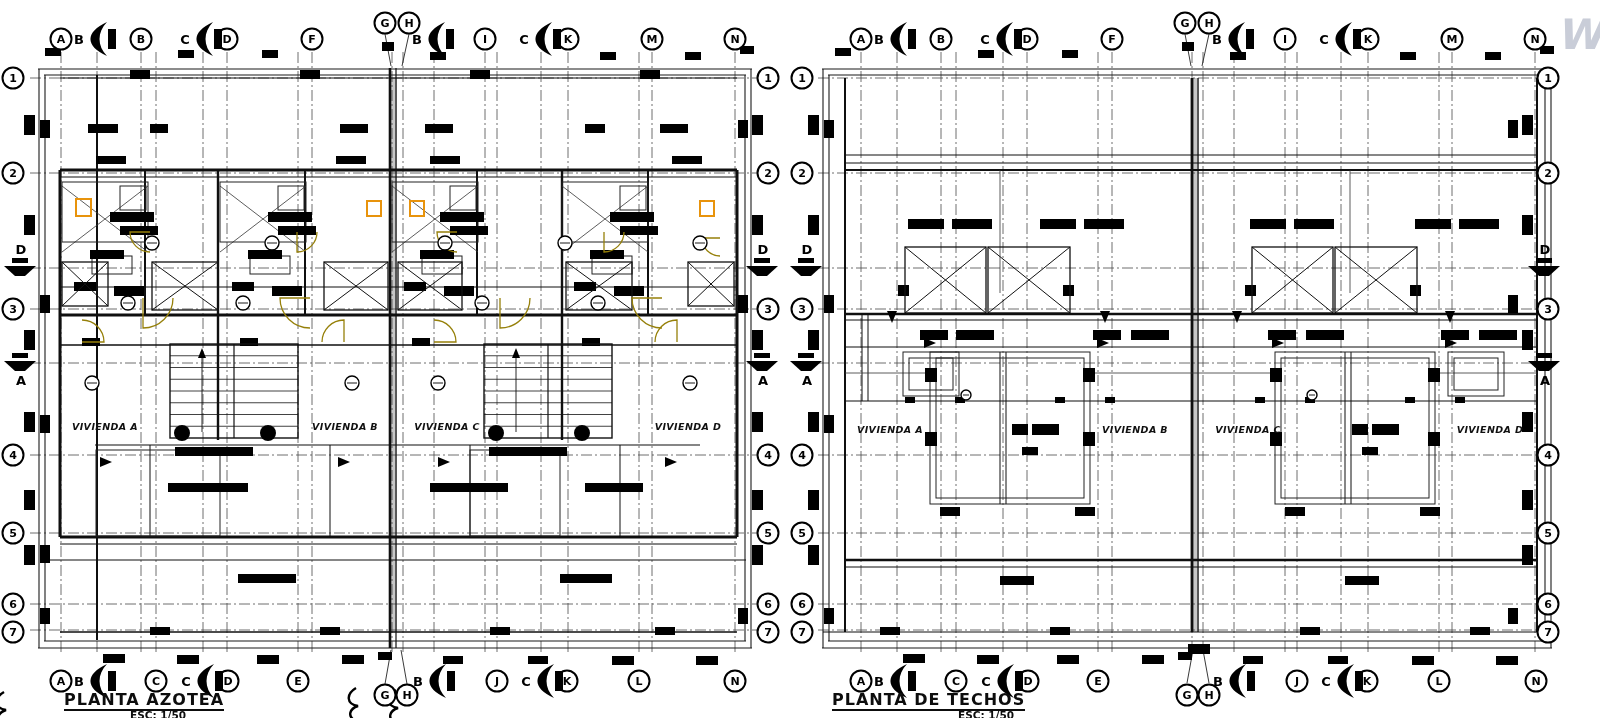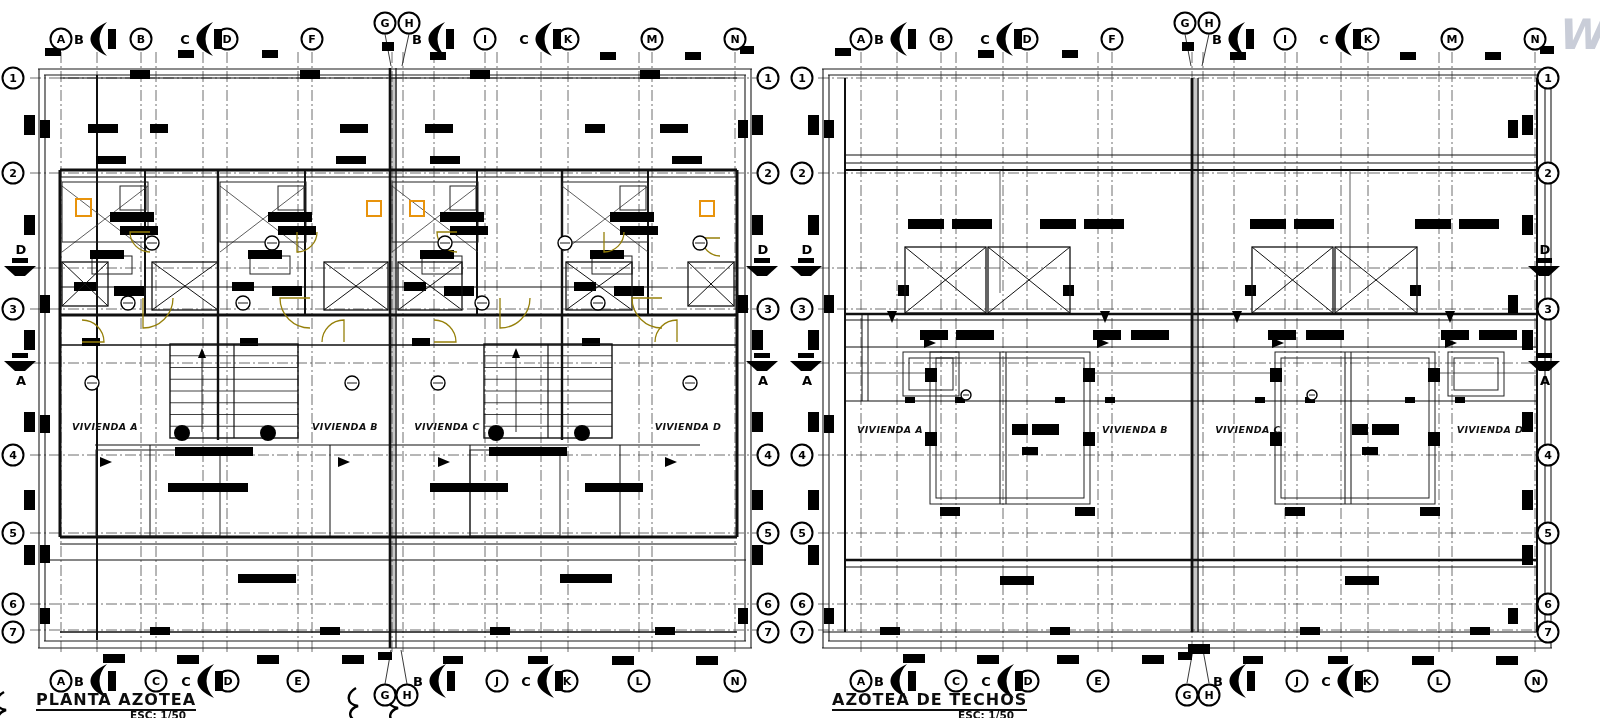--- a/index.html
+++ b/index.html
@@ -692,24 +692,24 @@
         <rect x="1536" y="353" width="16" height="5" fill="#000"></rect>
         <path d="M1528,361 L1560,361 L1549,371 L1539,371 Z" fill="#000"></path>
         <text x="1545" y="385" class="flag-t">A</text>
         <text x="890" y="433" class="room-t">VIVIENDA A</text>
         <text x="1135" y="433" class="room-t">VIVIENDA B</text>
         <text x="1248" y="433" class="room-t">VIVIENDA C</text>
         <text x="1490" y="433" class="room-t">VIVIENDA D</text>
       </g>
     </svg>
 
-  <div class="plan-title" style="left:36px;top:690px">
+  <div class="plan-title" style="left:64px;top:690px">
     <span class="main">PLANTA AZOTEA</span>
   </div>
   <div class="esc" style="left:130px;top:709px">ESC: 1/50</div>
 
   <div class="plan-title" style="left:832px;top:690px">
-    <span class="main">AZOTEA DE TECHOS</span>
+    <span class="main">PLANTA DE TECHOS</span>
   </div>
   <div class="esc" style="left:958px;top:709px">ESC: 1/50</div>
 
   <div class="watermark">W</div>
 </div>
 
 </body></html>

